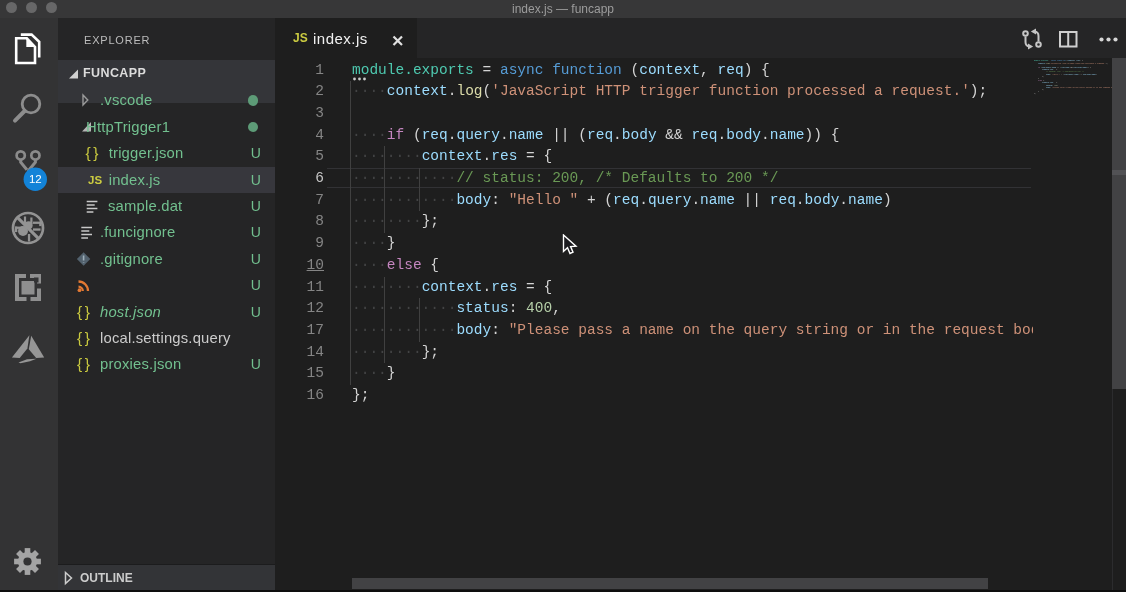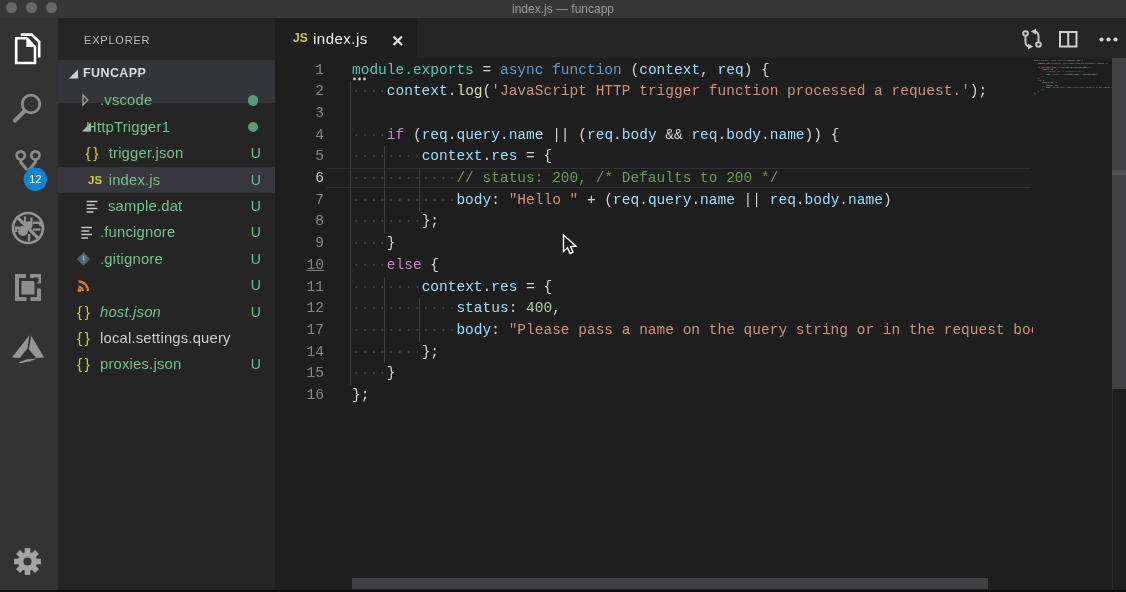--- a/index.html
+++ b/index.html
@@ -185,20 +185,26 @@
       <span class="ubadge">U</span>
     </div>
   <div class="row" style="top:306.9px;color:#cccccc;">
       <span class="ficon json" style="left:19px;line-height:26.4px;">{  }</span>
       <span class="lbl" style="left:42px;">local.settings.query</span>
     </div>
   <div class="row" style="top:333.3px;">
       <span class="ficon json" style="left:19px;line-height:26.4px;">{  }</span>
       <span class="lbl" style="left:42px;">proxies.json</span>
       <span class="ubadge">U</span>
+    </div>
+  <div id="outline">
+      <svg width="217" height="26" style="position:absolute;left:0;top:0">
+        <path d="M 7.5 7.5 L 13.5 13 L 7.5 18.5 Z" fill="none" stroke="#cccccc" stroke-width="1.5"></path>
+      </svg>
+      <span style="position:absolute;left:22px;">OUTLINE</span>
     </div>
 </div>
 
 <div id="tabbar">
   <div id="tab1">
     <span style="position:absolute;left:18px;top:13px;color:#cbcb41;font-weight:bold;font-size:12px;">JS</span>
     <span style="position:absolute;left:38px;top:11.5px;color:#f0f0f0;font-size:15px;letter-spacing:0.5px;">index.js</span>
     <svg width="14" height="14" style="position:absolute;left:116px;top:15.5px;">
         <path d="M 2.5 2.5 L 11 11 M 11 2.5 L 2.5 11" stroke="#e0e0e0" stroke-width="2.2"></path>
       </svg>

